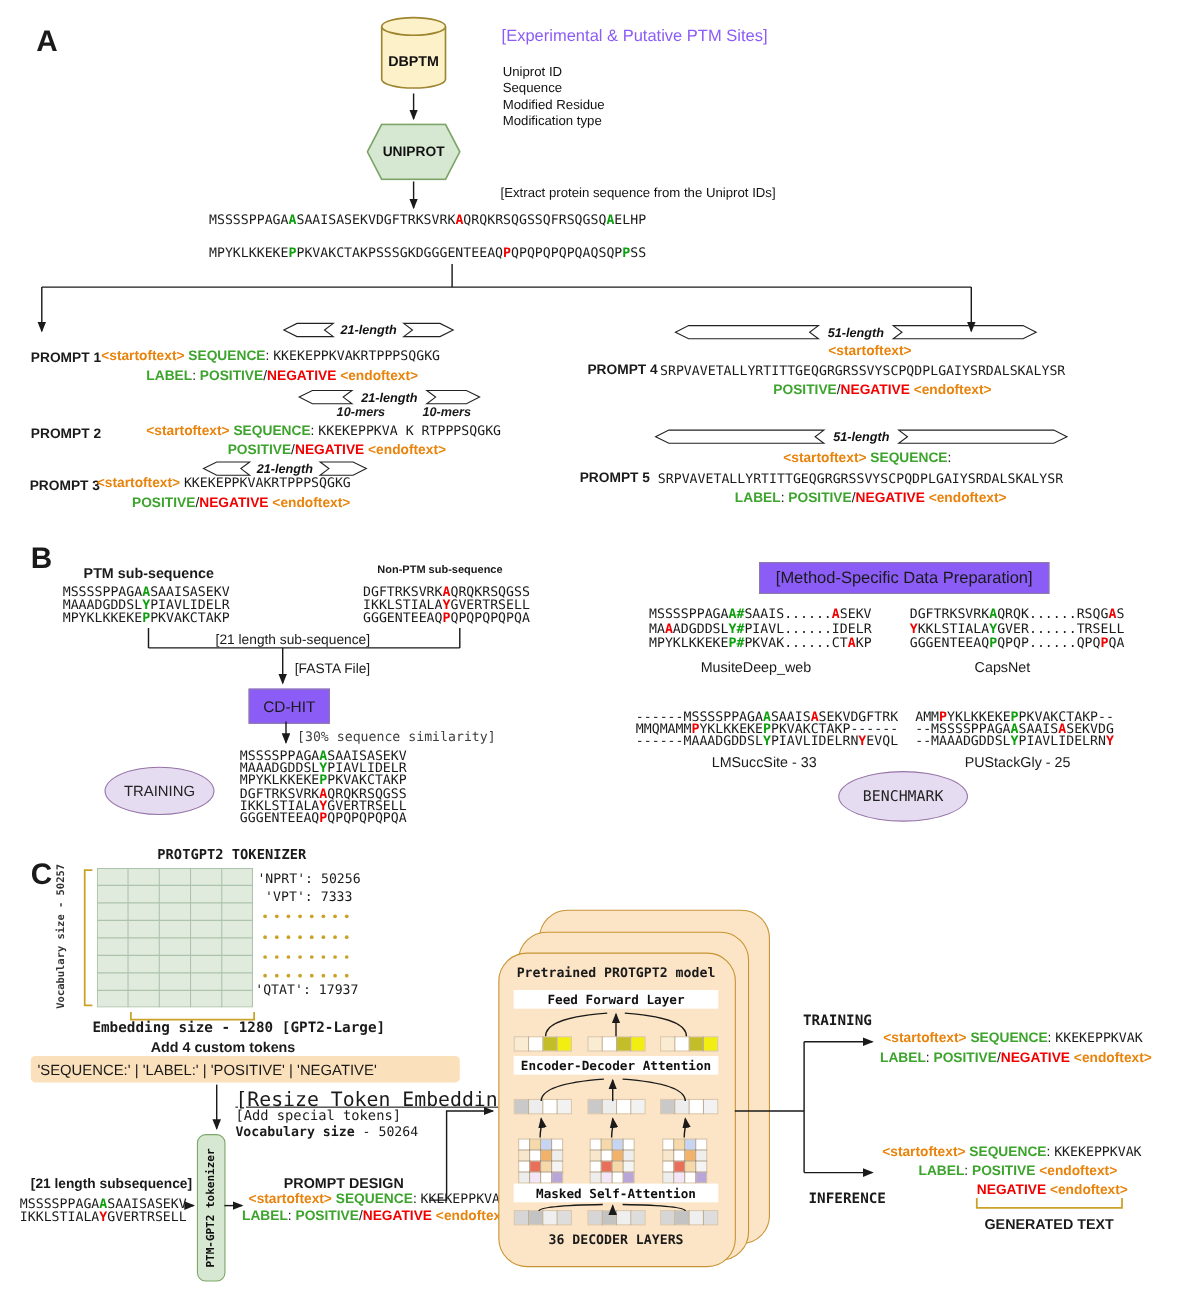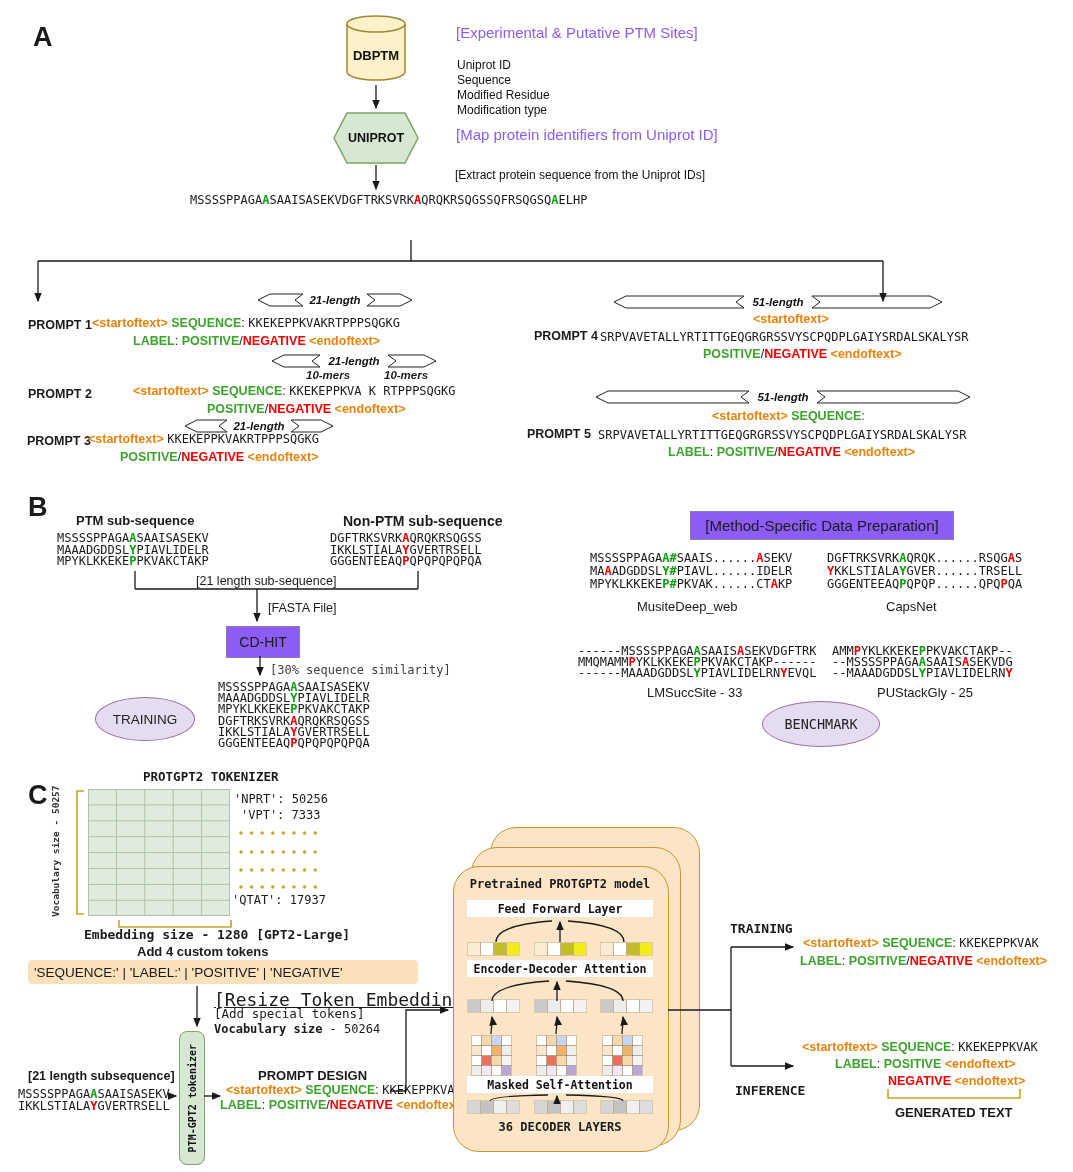--- a/index.html
+++ b/index.html
@@ -57,24 +57,24 @@
   <div class="abs ann-lg" style="left:456px;top:24px;">[Experimental &amp; Putative PTM Sites]</div>
   <div class="abs ann-sm" style="left:457px;top:58px;">Uniprot ID</div>
   <div class="abs ann-sm" style="left:457px;top:73px;">Sequence</div>
   <div class="abs ann-sm" style="left:457px;top:88px;">Modified Residue</div>
   <div class="abs ann-sm" style="left:457px;top:103px;">Modification type</div>
 
   <svg class="abs" style="left:333px;top:112px;" width="86" height="52">
     <polygon points="14,1 72,1 85,26 72,51 14,51 1,26" fill="#d7e8d2" stroke="#7da567" stroke-width="1.5"></polygon>
     <text x="43" y="30" text-anchor="middle" font-family="Liberation Sans,sans-serif" font-size="12.5" font-weight="bold" fill="#111">UNIPROT</text>
   </svg>
-  <div class="abs ann-lg" style="left:456px;top:126px;">[Map protein identifiers from Uniprot ID]</div>
   <div class="abs ann-sm" style="left:455px;top:168px;">[Extract protein sequence from the Uniprot IDs]</div>
 
   <div class="abs seq" style="left:190px;top:193px;text-align:right;"><span class="c-m">MSSSSPPAGA</span><span class="c-gm">A</span><span class="c-m">SAAISASEKVDGFTRKSVRK</span><span class="c-rm">A</span><span class="c-m">QRQKRSQGSSQFRSQGSQ</span><span class="c-gm">A</span><span class="c-m">ELHP</span></div>
+  <div class="abs seq" style="left:190px;top:223px;"><span class="c-m">MPYKLKKEKE</span><span class="c-gm">P</span><span class="c-m">PKVAKCTAKPSSSGKDGGGENTEEAQ</span><span class="c-rm">P</span><span class="c-m">QPQPQPQPQAQSQP</span><span class="c-gm">P</span><span class="c-m">SS</span></div>
 
   <svg class="abs" style="left:256px;top:292px;" width="158" height="16">
     <polygon class="arrow-poly" points="2,8 14,2 47,2 39,8 47,14 14,14"></polygon>
     <polygon class="arrow-poly" points="156,8 144,2 111,2 119,8 111,14 144,14"></polygon>
     <text x="79" y="12" text-anchor="middle" class="at-label">21-length</text>
   </svg>
   <div class="abs plabel" style="left:28px;top:318px;">PROMPT 1</div>
   <div class="abs pline" style="left:92px;top:316px;"><span class="c-o">&lt;startoftext&gt; </span><span class="c-g">SEQUENCE</span><span class="c-k">: </span><span class="c-m">KKEKEPPKVAKRTPPPSQGKG</span></div>
   <div class="abs pline" style="left:133px;top:334px;"><span class="c-g">LABEL</span><span class="c-k">: </span><span class="c-g">POSITIVE</span><span class="c-k">/</span><span class="c-r">NEGATIVE</span><span class="c-k"> </span><span class="c-o">&lt;endoftext&gt;</span></div>
 
@@ -116,21 +116,21 @@
   <div class="abs pline" style="left:712px;top:409px;"><span class="c-o">&lt;startoftext&gt; </span><span class="c-g">SEQUENCE</span><span class="c-k">:</span></div>
   <div class="abs plabel" style="left:527px;top:427px;">PROMPT 5</div>
   <div class="abs seq" style="left:598px;top:428px;">SRPVAVETALLYRTITTGEQGRGRSSVYSCPQDPLGAIYSRDALSKALYSR</div>
   <div class="abs pline" style="left:668px;top:445px;"><span class="c-g">LABEL</span><span class="c-k">: </span><span class="c-g">POSITIVE</span><span class="c-k">/</span><span class="c-r">NEGATIVE</span><span class="c-k"> </span><span class="c-o">&lt;endoftext&gt;</span></div>
 
   <div class="abs panel-label" style="left:28px;top:492px;">B</div>
   <div class="abs b" style="left:76px;top:513px;font-size:13px;">PTM sub-sequence</div>
   <div class="abs seq" style="left:57px;top:531px;"><span class="c-m">MSSSSPPAGA</span><span class="c-gm">A</span><span class="c-m">SAAISASEKV</span></div>
   <div class="abs seq" style="left:57px;top:542.5px;"><span class="c-m">MAAADGDDSL</span><span class="c-gm">Y</span><span class="c-m">PIAVLIDELR</span></div>
   <div class="abs seq" style="left:57px;top:554px;"><span class="c-m">MPYKLKKEKE</span><span class="c-gm">P</span><span class="c-m">PKVAKCTAKP</span></div>
-  <div class="abs b" style="left:343px;top:513px;font-size:14px;">Non-PTM sub-sequence</div>
+  <div class="abs b" style="left:343px;top:513px;font-size:10px;">Non-PTM sub-sequence</div>
   <div class="abs seq" style="left:330px;top:531px;"><span class="c-m">DGFTRKSVRK</span><span class="c-rm">A</span><span class="c-m">QRQKRSQGSS</span></div>
   <div class="abs seq" style="left:330px;top:542.5px;"><span class="c-m">IKKLSTIALA</span><span class="c-rm">Y</span><span class="c-m">GVERTRSELL</span></div>
   <div class="abs seq" style="left:330px;top:554px;"><span class="c-m">GGGENTEEAQ</span><span class="c-rm">P</span><span class="c-m">QPQPQPQPQA</span></div>
   <div class="abs" style="left:196px;top:574px;font-size:12.5px;">[21 length sub-sequence]</div>
   <div class="abs" style="left:268px;top:601px;font-size:12.5px;">[FASTA File]</div>
   <div class="abs box-purple" style="left:226px;top:626px;width:72px;height:30px;font-size:14px;">CD-HIT</div>
   <div class="abs mono" style="left:270px;top:663px;font-size:12px;color:#404040;">[30% sequence similarity]</div>
   <div class="abs seq" style="left:218px;top:680px;"><span class="c-m">MSSSSPPAGA</span><span class="c-gm">A</span><span class="c-m">SAAISASEKV</span></div>
   <div class="abs seq" style="left:218px;top:691px;"><span class="c-m">MAAADGDDSL</span><span class="c-gm">Y</span><span class="c-m">PIAVLIDELR</span></div>
   <div class="abs seq" style="left:218px;top:702px;"><span class="c-m">MPYKLKKEKE</span><span class="c-gm">P</span><span class="c-m">PKVAKCTAKP</span></div>

